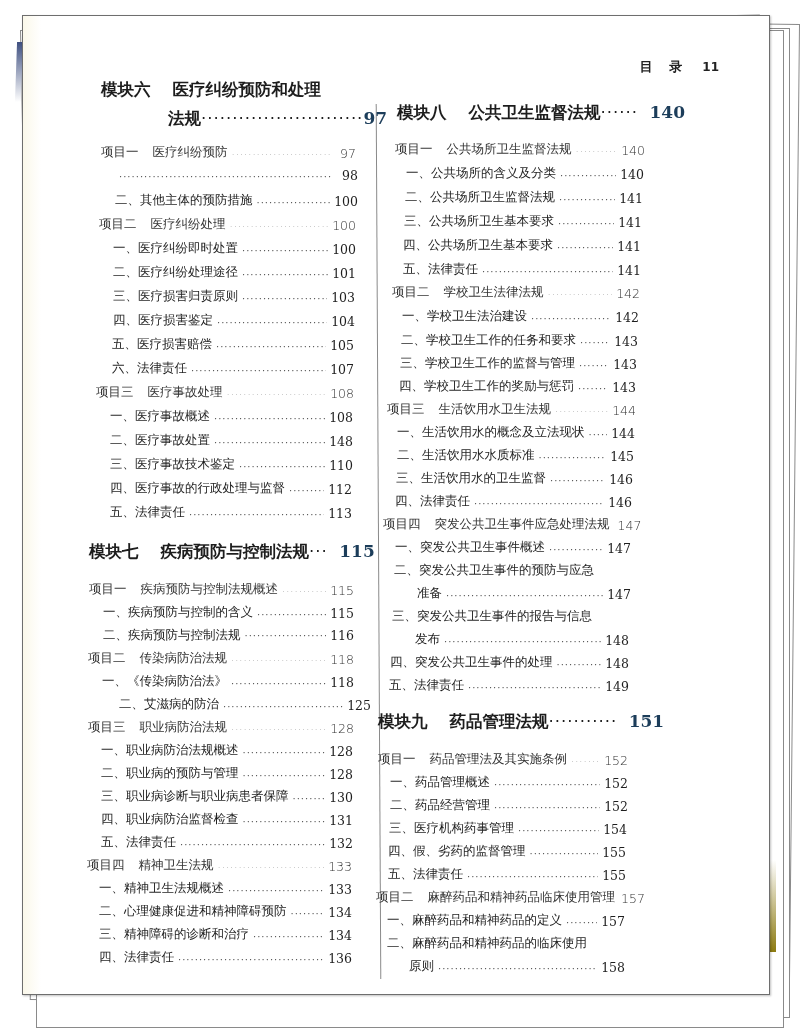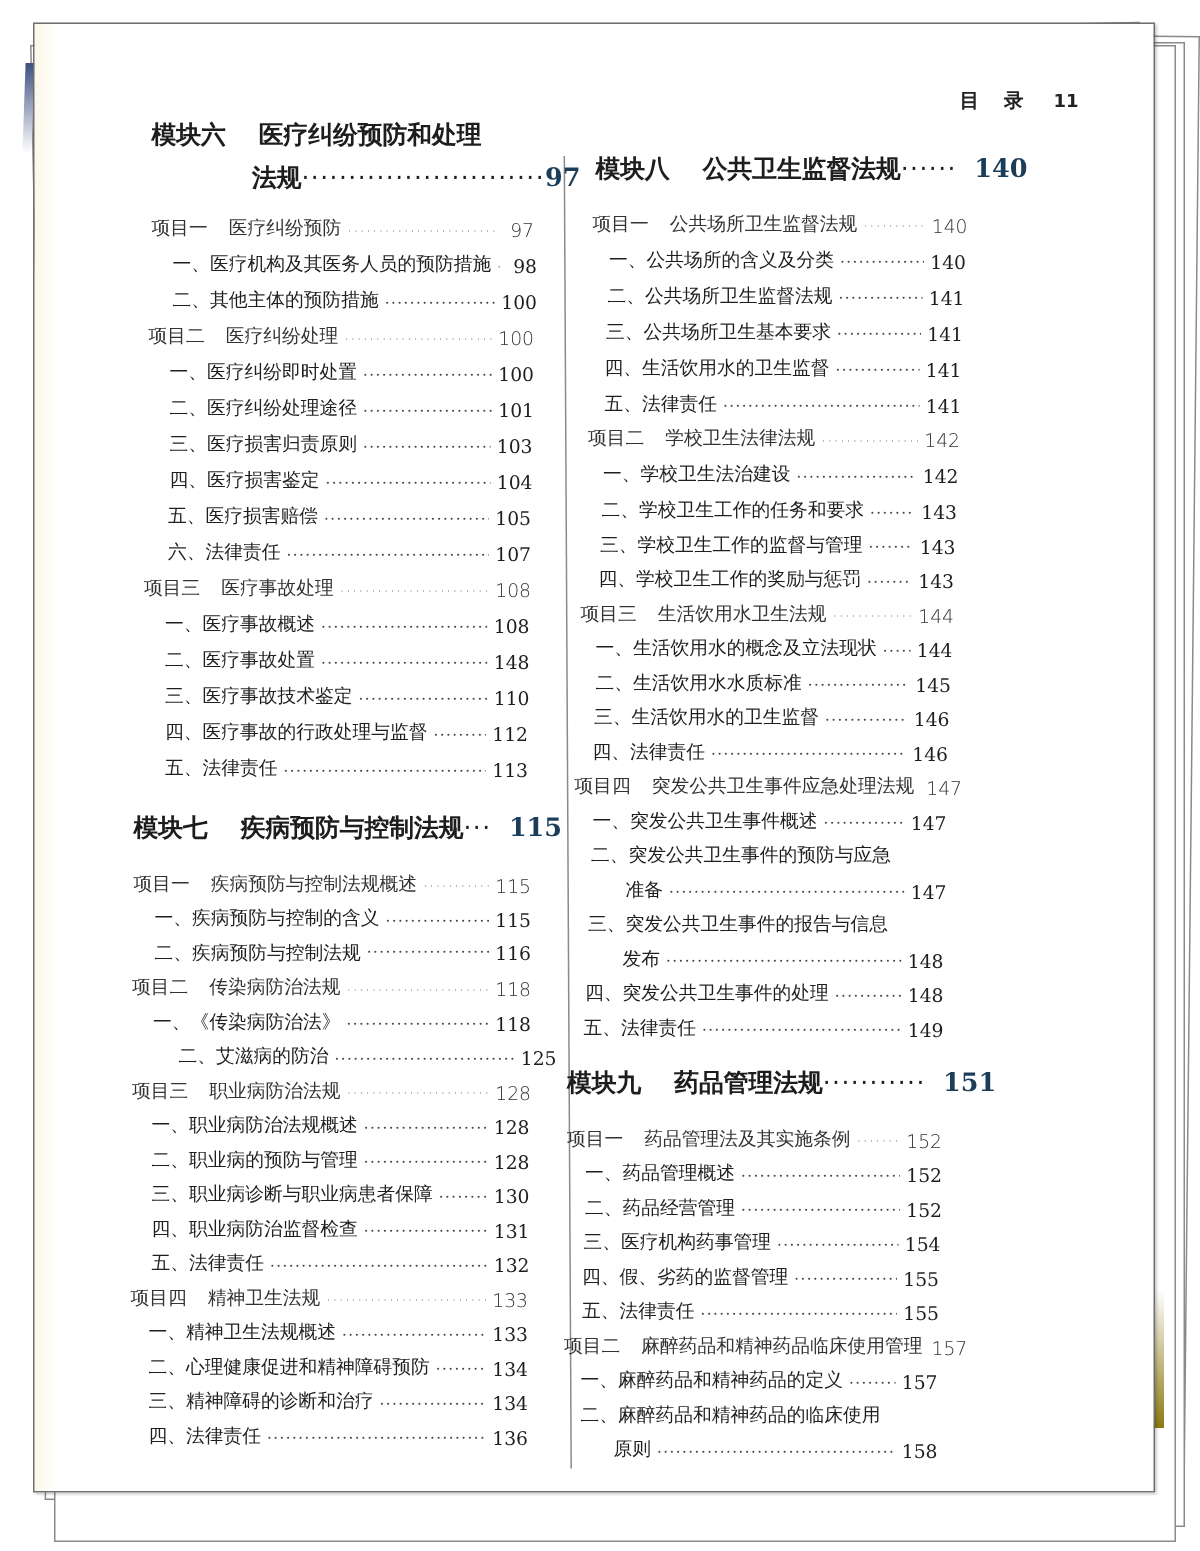--- a/index.html
+++ b/index.html
@@ -70,21 +70,20 @@
     <div class="module" style="left:75px; top:92px;">
       <span>法规</span><span class="mdots">··························</span><span class="mpage">97</span>
     </div>
 
     <div class="entry project" style="left:8px; top:128px; width:255px;">
         <span class="txt"><span class="label">项目一</span><span>医疗纠纷预防</span></span>
         <span class="dots"></span>
         <span class="num">97</span>
       </div>
     <div class="entry" style="left:22px; top:152px; width:243px;">
-        <span class="txt">一、医疗机构及其医务人员的预防措施</span>
         <span class="dots"></span>
         <span class="num">98</span>
       </div>
     <div class="entry" style="left:22px; top:176px; width:243px;">
         <span class="txt">二、其他主体的预防措施</span>
         <span class="dots"></span>
         <span class="num">100</span>
       </div>
     <div class="entry project" style="left:6px; top:200px; width:257px;">
         <span class="txt"><span class="label">项目二</span><span>医疗纠纷处理</span></span>
@@ -262,21 +261,21 @@
         <span class="txt">二、公共场所卫生监督法规</span>
         <span class="dots"></span>
         <span class="num">141</span>
       </div>
     <div class="entry" style="left:11px; top:197px; width:238px;">
         <span class="txt">三、公共场所卫生基本要求</span>
         <span class="dots"></span>
         <span class="num">141</span>
       </div>
     <div class="entry" style="left:10px; top:221px; width:238px;">
-        <span class="txt">四、生活饮用水的卫生监督</span>
+        <span class="txt">四、公共场所卫生基本要求</span>
         <span class="dots"></span>
         <span class="num">141</span>
       </div>
     <div class="entry" style="left:10px; top:245px; width:238px;">
         <span class="txt">五、法律责任</span>
         <span class="dots"></span>
         <span class="num">141</span>
       </div>
     <div class="entry project" style="left:-1px; top:268px; width:248px;">
         <span class="txt"><span class="label">项目二</span><span>学校卫生法律法规</span></span>

